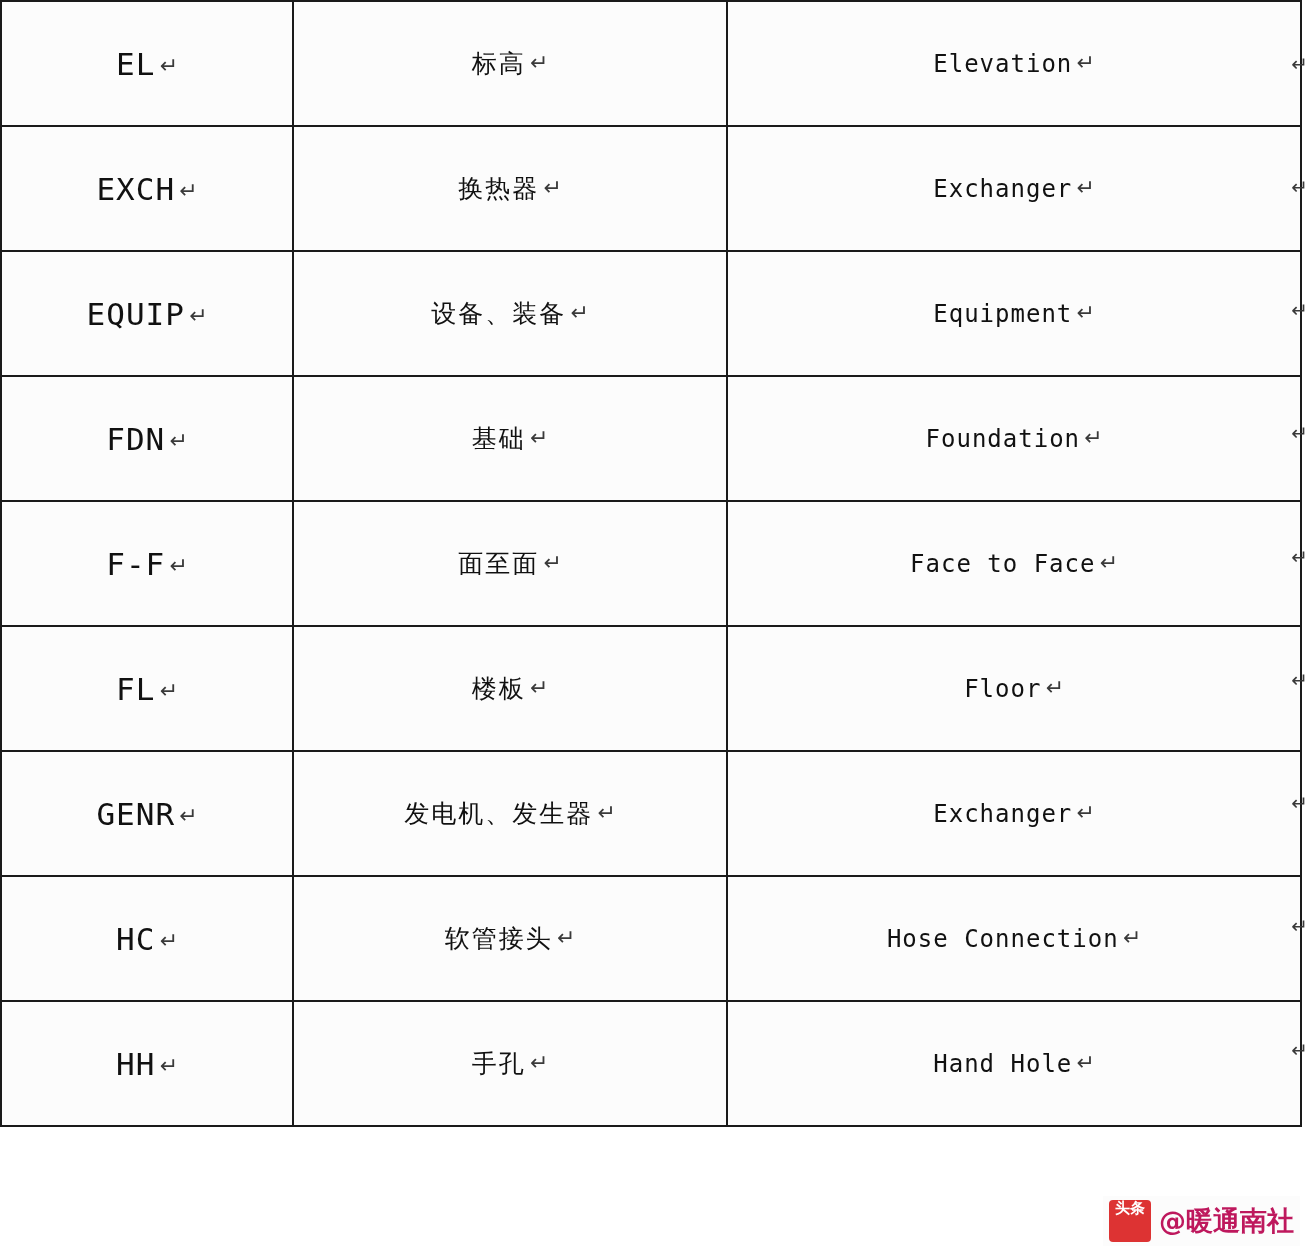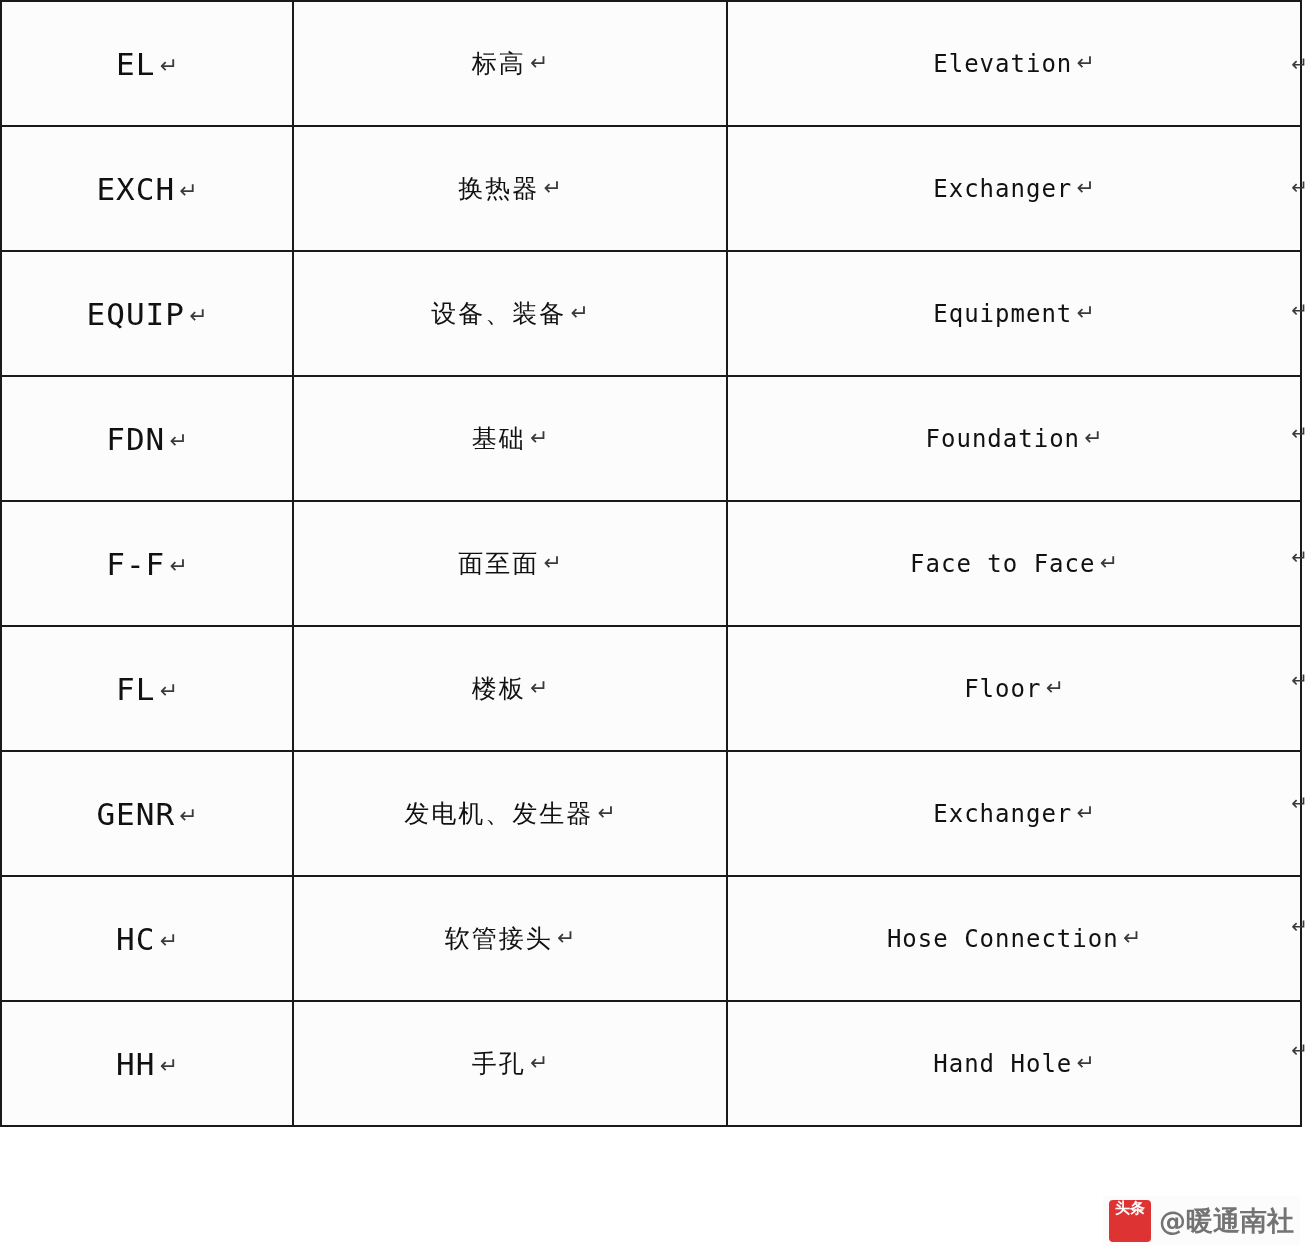--- a/index.html
+++ b/index.html
@@ -114,21 +114,21 @@
     font-size: 15px;
     font-weight: bold;
     line-height: 17px;
     text-align: center;
     box-sizing: border-box;
     letter-spacing: 0;
   }
   .wm-text {
     font-family: "DejaVu Sans", "Liberation Sans", sans-serif;
     font-size: 27px;
-    color: #737373;
+    color: #be185d;
     font-weight: bold;
   }
 </style>
 </head>
 <body>
 
 <div id="doc">
 
   <table class="abbr-table">
     <colgroup>

